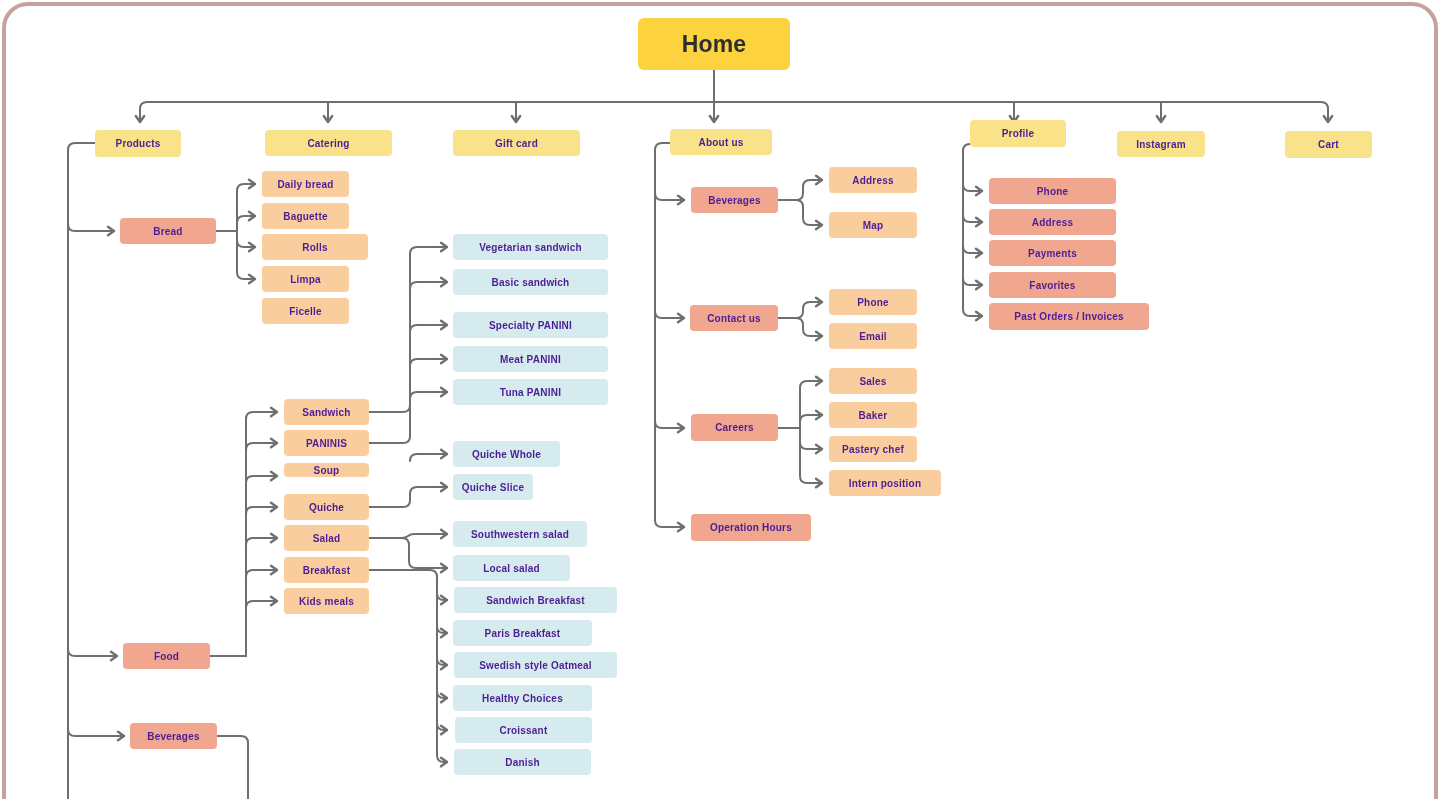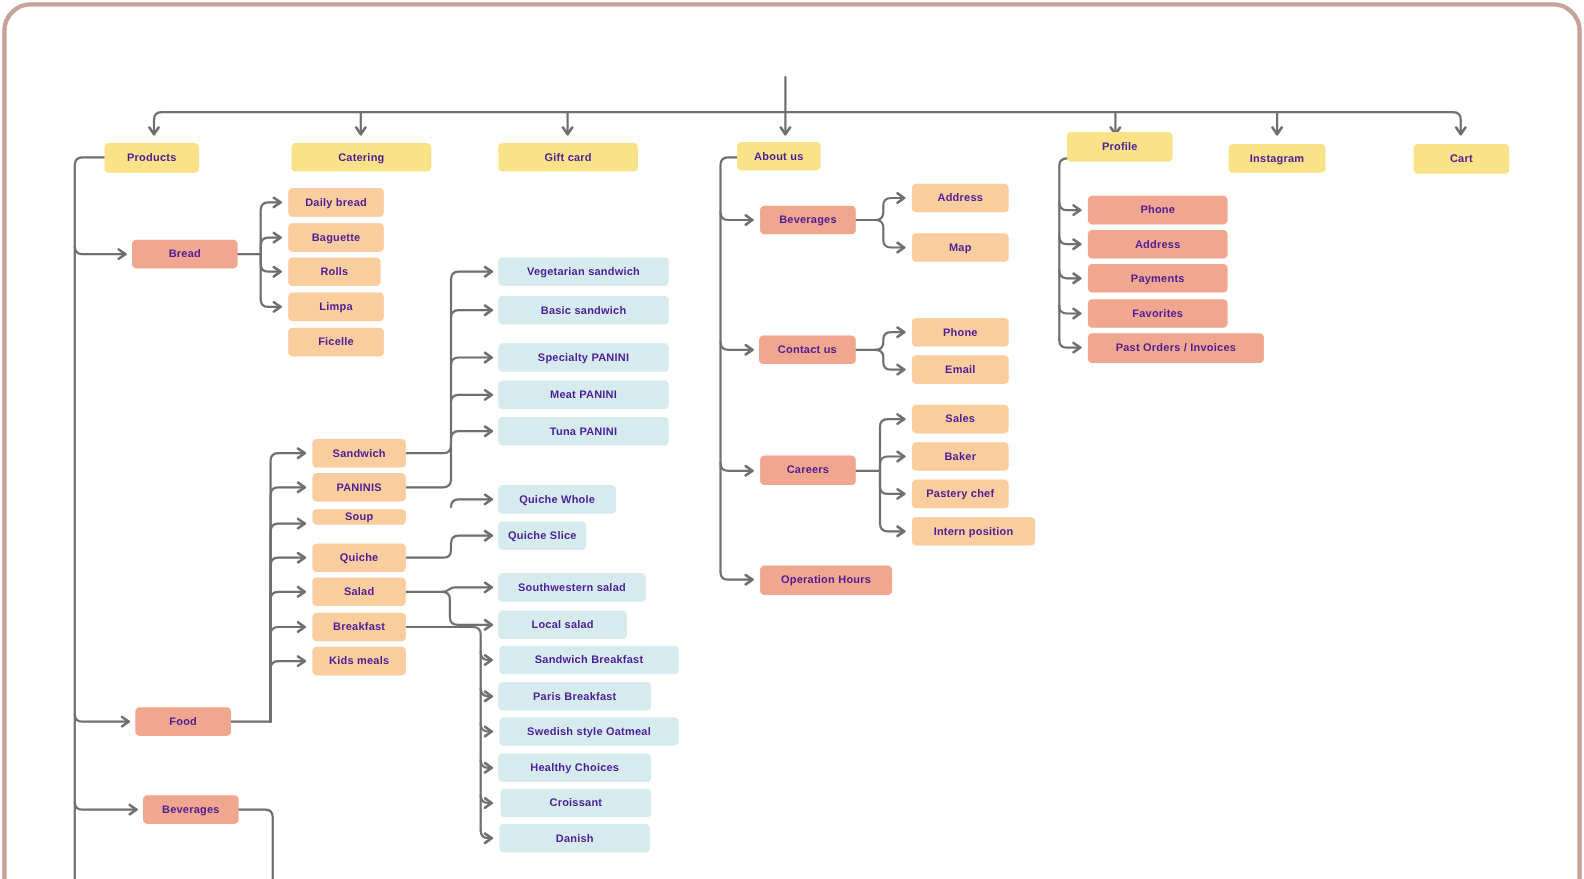--- a/index.html
+++ b/index.html
@@ -108,36 +108,37 @@
     <path d="M 970 144 H 970 Q 963 144 963 151 V 309"></path>
     <path d="M 963 184 Q 963 191 970 191 H 982" marker-end="url(#arrow)"></path>
     <path d="M 963 215 Q 963 222 970 222 H 982" marker-end="url(#arrow)"></path>
     <path d="M 963 246 Q 963 253 970 253 H 982" marker-end="url(#arrow)"></path>
     <path d="M 963 278 Q 963 285 970 285 H 982" marker-end="url(#arrow)"></path>
     <path d="M 963 309 Q 963 316 970 316 H 982" marker-end="url(#arrow)"></path>
 
     <path d="M 217 736 H 241 Q 248 736 248 743 V 799"></path>
   </svg>
 
+  <div class="node home" style="left:638px;top:18px;width:152px;height:52px">Home</div>
 
   <div class="node nav" style="left:95px;top:130px;width:86px;height:27px">Products</div>
   <div class="node nav" style="left:265px;top:130px;width:127px;height:26px">Catering</div>
   <div class="node nav" style="left:453px;top:130px;width:127px;height:26px">Gift card</div>
-  <div class="node nav" style="left:670px;top:129px;width:76px;height:26px">About us</div>
+  <div class="node nav" style="left:670px;top:129px;width:102px;height:26px">About us</div>
   <div class="node nav" style="left:970px;top:120px;width:96px;height:27px">Profile</div>
   <div class="node nav" style="left:1117px;top:131px;width:88px;height:26px">Instagram</div>
   <div class="node nav" style="left:1285px;top:131px;width:87px;height:27px">Cart</div>
 
   <div class="node cat" style="left:120px;top:218px;width:96px;height:26px">Bread</div>
   <div class="node cat" style="left:123px;top:643px;width:87px;height:26px">Food</div>
   <div class="node cat" style="left:130px;top:723px;width:87px;height:26px">Beverages</div>
 
   <div class="node item" style="left:262px;top:171px;width:87px;height:26px">Daily bread</div>
   <div class="node item" style="left:262px;top:203px;width:87px;height:26px">Baguette</div>
-  <div class="node item" style="left:262px;top:234px;width:84px;height:26px">Rolls</div>
+  <div class="node item" style="left:262px;top:234px;width:106px;height:26px">Rolls</div>
   <div class="node item" style="left:262px;top:266px;width:87px;height:26px">Limpa</div>
   <div class="node item" style="left:262px;top:298px;width:87px;height:26px">Ficelle</div>
 
   <div class="node item" style="left:284px;top:399px;width:85px;height:26px">Sandwich</div>
   <div class="node item" style="left:284px;top:430px;width:85px;height:26px">PANINIS</div>
   <div class="node item" style="left:284px;top:463px;width:85px;height:14px">Soup</div>
   <div class="node item" style="left:284px;top:494px;width:85px;height:26px">Quiche</div>
   <div class="node item" style="left:284px;top:525px;width:85px;height:26px">Salad</div>
   <div class="node item" style="left:284px;top:557px;width:85px;height:26px">Breakfast</div>
   <div class="node item" style="left:284px;top:588px;width:85px;height:26px">Kids meals</div>

